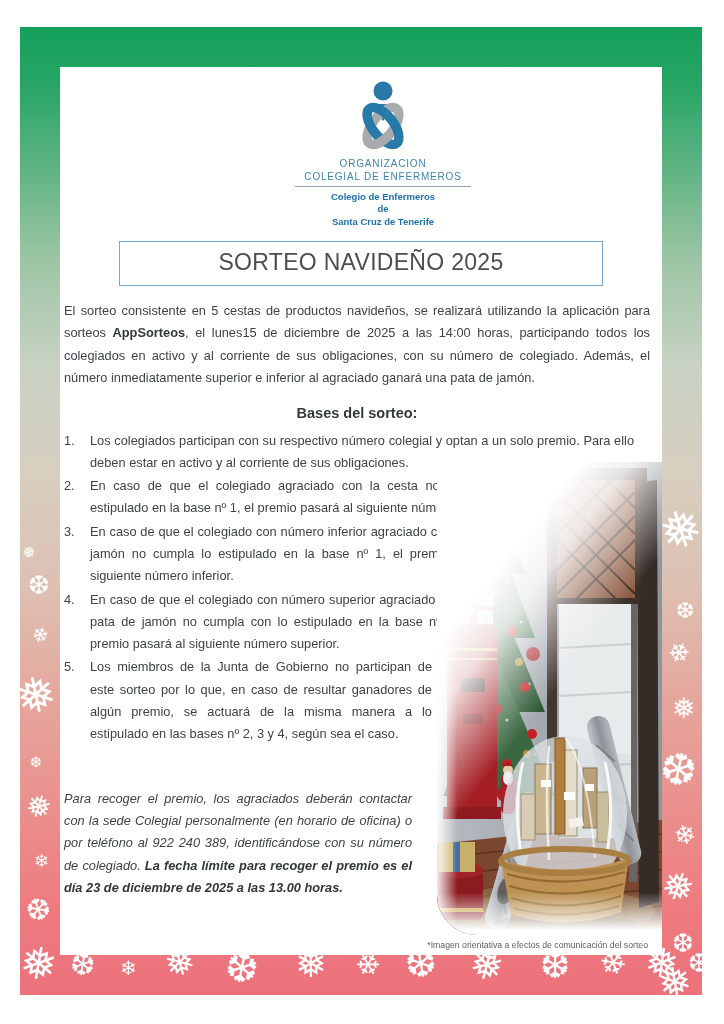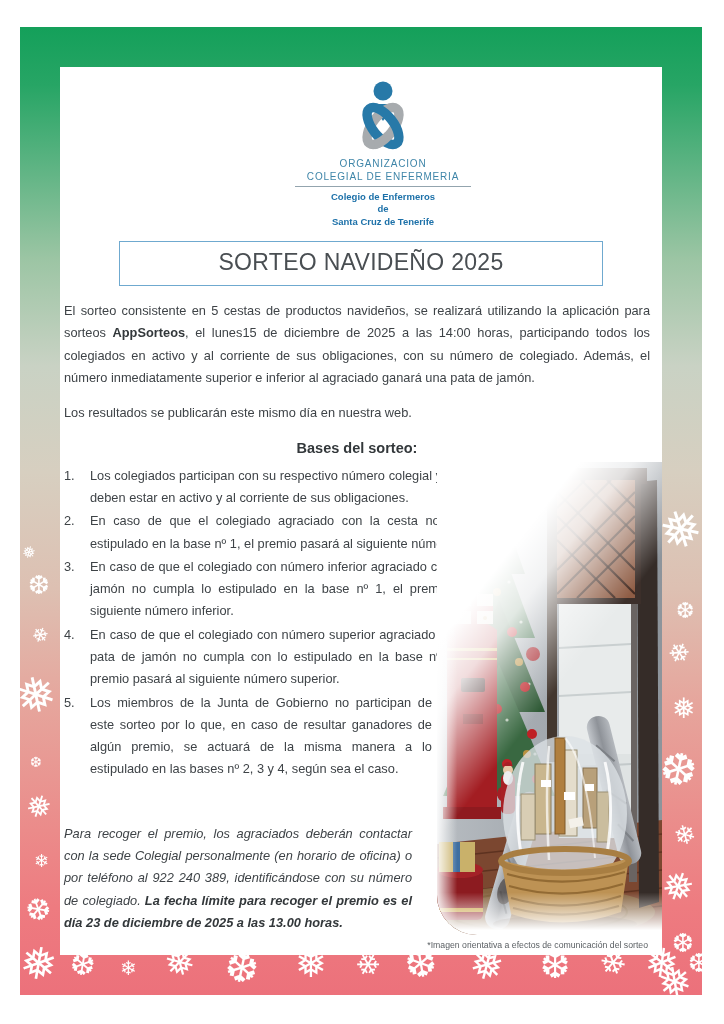--- a/index.html
+++ b/index.html
@@ -98,37 +98,36 @@
     <div class="logo">
       <svg width="66" height="72" viewBox="0 0 66 72">
         <circle cx="33" cy="10" r="9.5" fill="#2779a8"></circle>
         <polygon points="21,23 45,23 33,40" fill="#2779a8"></polygon>
         <ellipse cx="33" cy="45" rx="10.5" ry="22" fill="none" stroke="#a7abae" stroke-width="9.5" transform="rotate(38 33 45)"></ellipse>
         <ellipse cx="33" cy="45" rx="10.5" ry="22" fill="none" stroke="#2779a8" stroke-width="9.5" transform="rotate(-38 33 45)"></ellipse>
         <ellipse cx="33" cy="45" rx="10.5" ry="22" fill="none" stroke="#a7abae" stroke-width="9.5" transform="rotate(38 33 45)" pathLength="100" stroke-dasharray="16 84" stroke-dashoffset="-4"></ellipse>
       </svg>
       <div class="org-name">
         <div>ORGANIZACION</div>
-        <div>COLEGIAL  DE ENFERMERIA</div>
+        <div>COLEGIAL  DE ENFERMEROS</div>
       </div>
       <div class="org-rule"></div>
       <div class="college-name">
         <div>Colegio de Enfermeros</div>
         <div>de</div>
         <div>Santa Cruz de Tenerife</div>
       </div>
     </div>
 
     <div class="title-box">
       <div class="event-title">SORTEO NAVIDEÑO 2025</div>
     </div>
 
     <div class="body-text">
       <p class="intro"><span>El sorteo consistente en 5 cestas de productos navideños, se realizará utilizando la aplicación para sorteos </span><b>AppSorteos</b><span>, el lunes15 de diciembre de 2025 a las 14:00 horas, participando todos los colegiados en activo y al corriente de sus obligaciones, con su número de colegiado. Además, el número inmediatamente superior e inferior al agraciado ganará una pata de jamón.</span></p>
-      <p class="results-line">Los resultados se publicarán este mismo día en nuestra web.</p>
 
       <div class="bases-heading">Bases del sorteo:</div>
 
       <ol class="bases">
         <li class="li-w1">
           <span class="num">1.</span>
           <span class="li-text">Los colegiados participan con su respectivo número colegial y optan a un solo premio. Para ello deben estar en activo y al corriente de sus obligaciones.</span>
         </li>
         <li class="li-w2">
           <span class="num">2.</span>

